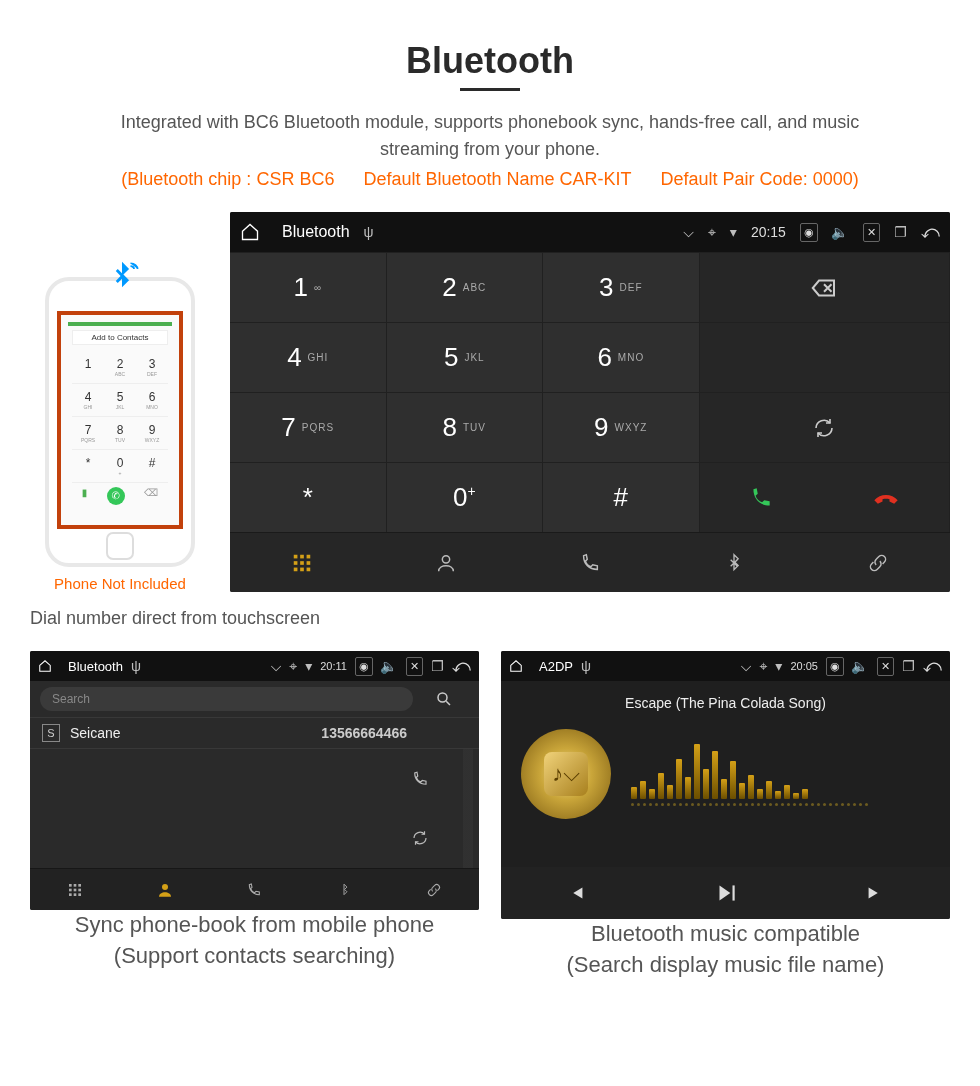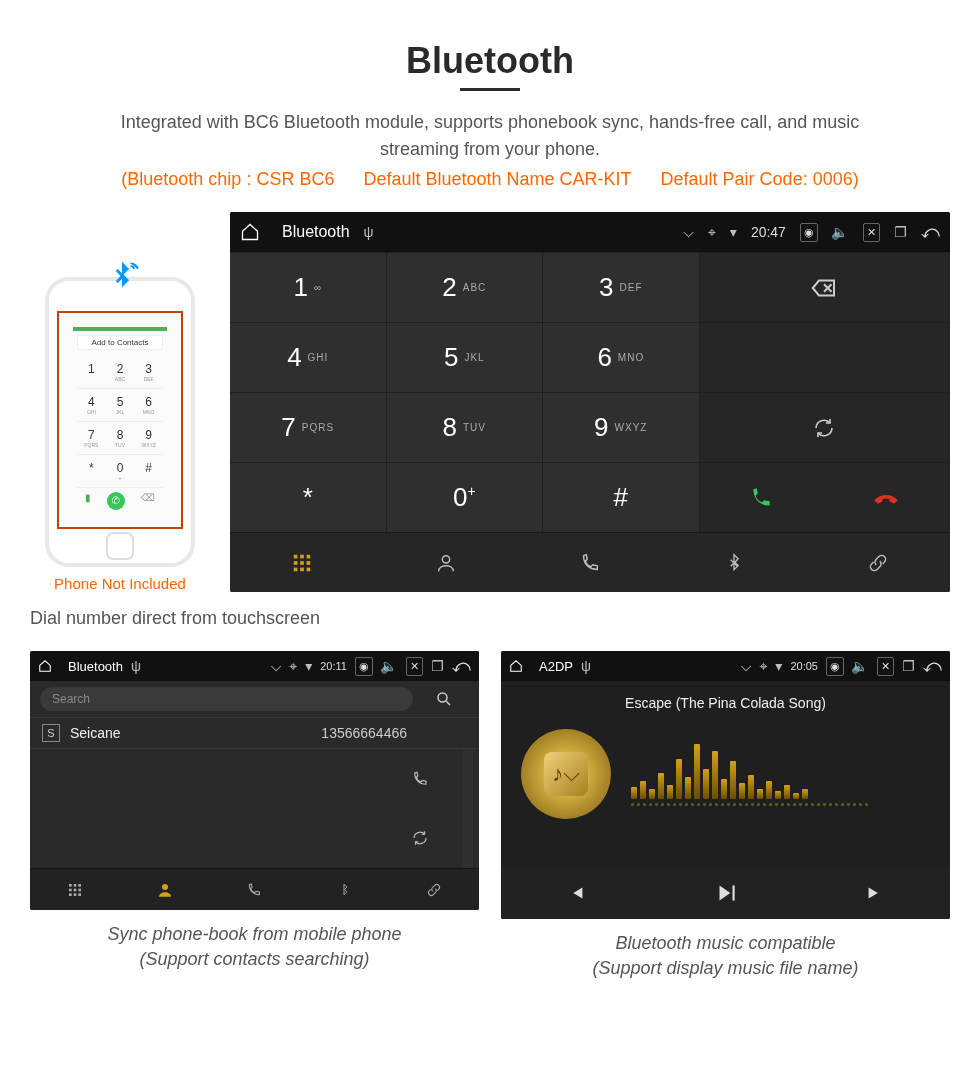--- a/index.html
+++ b/index.html
@@ -54,23 +54,23 @@
   }
   .phone-bt {
     position: absolute;
     top: -22px; left: 56px;
     color: #0099ff;
     font-size: 30px;
   }
   .phone-screen {
     width: 100%; height: 100%;
     background: #fafafa;
-    border: 2px solid #c2410c;
+    border: 4px solid #c2410c;
     font-size: 7px;
-    padding: 18px;
+    padding: 11px;
   }
   .phone-screen .addc {
     background: #fff;
     border: 1px solid #eee;
     padding: 2px 4px;
     margin: 4px 0 6px;
     font-size: 8px;
   }
   .phone-keys { display: grid; grid-template-columns: repeat(3,1fr); gap: 0; }
   .phone-keys div { text-align: center; padding: 6px 0; font-size: 12px; border-bottom:1px solid #eee; }
@@ -147,21 +147,21 @@
 
   .searchrow { display:flex; align-items:center; padding:6px 10px; gap:22px; }
   .searchbox {
     flex:1; background:#3a3a3a; border-radius:14px; height:24px;
     color:#888; font-size:12px; padding:0 12px; line-height:24px;
   }
   .side-icons { color:#bbb; font-size:16px; width:34px; text-align:center; }
 
   .contactrow { display:flex; align-items:center; padding:6px 12px; color:#eee; font-size:14px; border-top:1px solid #383838; }
   .contactrow .badge { width:18px;height:18px;border:1px solid #888;color:#ccc;font-size:11px;text-align:center;line-height:16px;margin-right:10px; }
-  .contactrow .num { margin-left:auto; margin-right:60px; color:#ccc; }
+  .contactrow .num { margin-left:auto; margin-right:60px; color:#ccc;font-weight:bold; }
   .contact-body { height:120px; border-top:1px solid #383838; position:relative; }
   .contact-body .vline { position:absolute; right:50px; top:0; bottom:0; display:flex; flex-direction:column; justify-content:space-around; color:#bbb; font-size:16px; }
   .alpha { position:absolute; right:6px; top:0; bottom:0; width:10px; background:linear-gradient(#555,#555); opacity:.15; }
 
   .panel .tabbar2 {
     display:flex; height:42px; background:#222; border-top:1px solid #171717;
   }
   .panel .tabbar2 .tab { flex:1; display:flex; align-items:center; justify-content:center; color:#aaa; font-size:16px; }
   .panel .tabbar2 .tab.active { color:#d4a017; }
 
@@ -182,36 +182,36 @@
   .viz { flex:1; height:90px; margin-right:40px; }
   .songtitle { position:absolute; top:14px; left:0; right:0; text-align:center; color:#eee; font-size:14px; }
   .viz-bars { display:flex; align-items:flex-end; gap:3px; height:70px; }
   .viz-bars span { width:6px; background:linear-gradient(#d4a017,#6b4e00); border-radius:1px; }
   .dots { display:flex; gap:3px; margin-top:4px; }
   .dots span { width:3px;height:3px;background:#6b5a20;border-radius:50%; }
 
   .music-ctrl { display:flex; height:52px; background:#222; }
   .music-ctrl .btn { flex:1; display:flex; align-items:center; justify-content:center; color:#ddd; font-size:20px; }
 
-  .caption2 { text-align:center; font-size:18px; color:#555; margin-top:12px; line-height:1.4;font-style:italic; }
+  .caption2 { text-align:center; font-size:22px; color:#555; line-height:1.4; }
 
   svg { display:block; }
 </style>
 </head>
 <body>
 
 <div class="page">
 
   <div class="title">Bluetooth</div>
   <div class="title-underline"></div>
   <div class="subtitle">Integrated with BC6 Bluetooth module, supports phonebook sync, hands-free call, and music streaming from your phone.</div>
   <div class="specs">
     <span>(Bluetooth chip : CSR BC6</span>
     <span>Default Bluetooth Name CAR-KIT</span>
-    <span>Default Pair Code: 0006)</span>
+    <span>Default Pair Code: 0000)</span>
   </div>
 
   <div class="row1">
     <div class="phone-col">
       <div class="phone-frame">
         <div class="phone-bt">
           <svg width="34" height="34" viewBox="0 0 24 24">
               <path fill="#09f" d="M12 2l5 5-4 4 4 4-5 5V14l-3 3-1.4-1.4L11 12 7.6 8.4 9 7l3 3V2z"></path>
               <path fill="#09f" d="M18 5c1.5 0 2.5 1 2.5 2M18 3c3 0 5 2 5 4" stroke="#09f" stroke-width="1.2"></path>
             </svg>
@@ -250,21 +250,21 @@
             <svg width="20" height="20" viewBox="0 0 24 24" fill="none" stroke="#fff" stroke-width="1.6">
               <path d="M3 11l9-8 9 8v10H3z"></path>
             </svg>
           </span>
         <span class="title-sb">Bluetooth</span>
         <span class="ico">ψ</span>
         <span class="sp"></span>
         <span class="ico">⌵</span>
         <span class="ico">⌖</span>
         <span class="ico">▾</span>
-        <span>20:47</span>
+        <span>20:15</span>
         <span class="boxed">◉</span>
         <span class="ico">🔈</span>
         <span class="boxed">✕</span>
         <span class="ico">❐</span>
         <span class="back">⤺</span>
       </div>
 
       <div class="dial-grid" id="dial-grid">
           <div class="key">
             <span>1</span>
@@ -582,18 +582,18 @@
             </div>
           <div class="btn">
               <svg width="22" height="22" viewBox="0 0 24 24" fill="#ddd">
                 <path d="M18 6v12M5 6l10 6L5 18z"></path>
               </svg>
             </div>
         </div>
       </div>
       <div class="caption2">
         <div>Bluetooth music compatible</div>
-        <div>(Support display music file name)</div>
+        <div>(Search display music file name)</div>
       </div>
     </div>
   </div>
 
 </div>
 
 </body></html>

